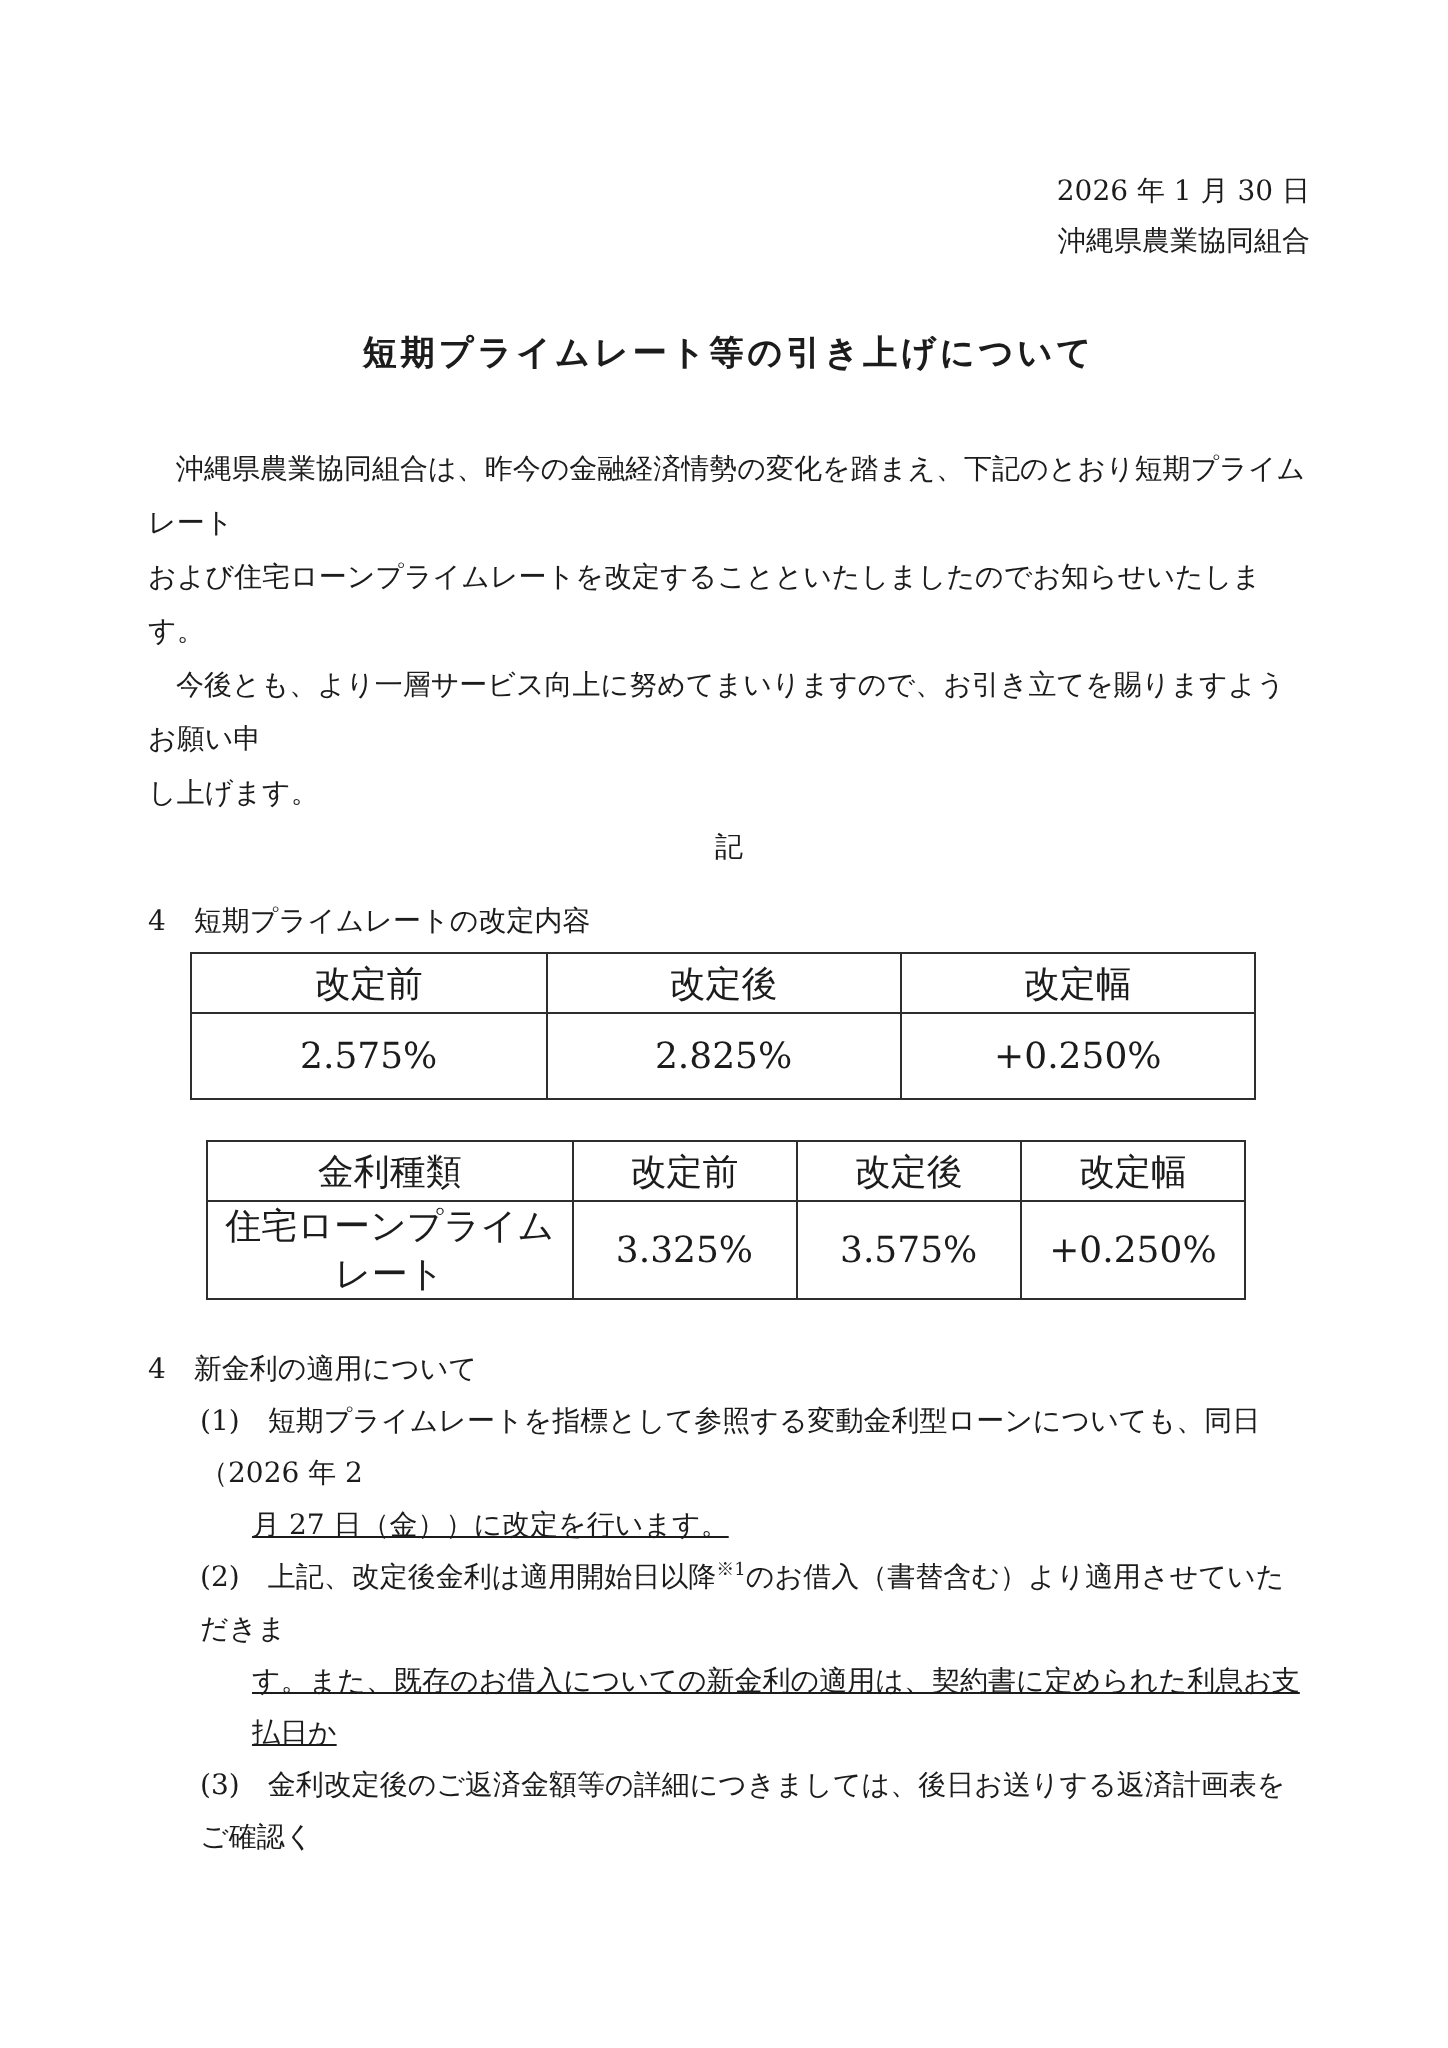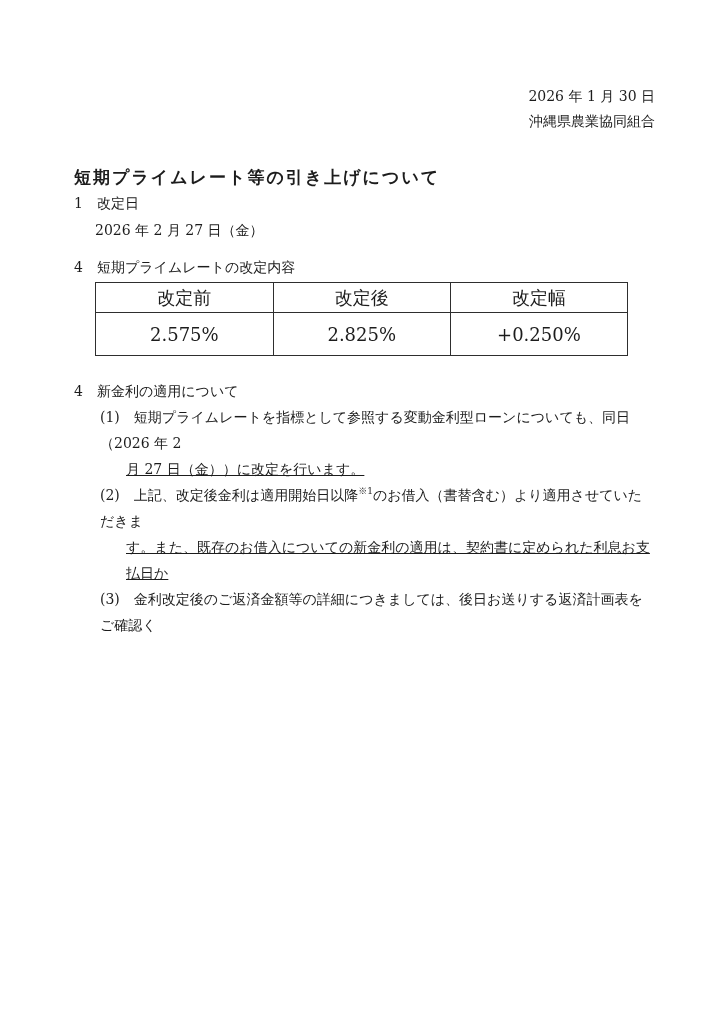--- a/index.html
+++ b/index.html
@@ -10,21 +10,21 @@
     box-sizing:border-box;
     padding:84px 69px 0 74px;
     font-family:"DejaVu Serif","Liberation Serif",serif;
     color:#1c1c1c;
     font-size:14px;
     overflow:hidden;
   }
   .head-right{text-align:right;line-height:25px;}
   .doc-title{
     margin:30px 0 0 0;
-    text-align:left;
+    text-align:center;
     font-size:17px;
     font-weight:600;
     letter-spacing:2px;
     line-height:26px;
   }
   .intro{margin-top:32px;line-height:27px;}
   .record-mark{text-align:center;line-height:27px;}
   .sec-line{line-height:27px;}
   .sec1-date{line-height:27px;padding-left:21px;}
   .sec-heading-tight{line-height:18px;margin-top:14px;margin-bottom:6px;}
@@ -53,25 +53,28 @@
 
 <div class="page">
 
   <div class="head-right">
     <div>2026 年 1 月 30 日</div>
     <div>沖縄県農業協同組合</div>
   </div>
 
   <h1 class="doc-title">短期プライムレート等の引き上げについて</h1>
 
+  <div class="intro">
+    <div class="sec-line">　沖縄県農業協同組合は、昨今の金融経済情勢の変化を踏まえ、下記のとおり短期プライムレート</div>
+    <div class="sec-line">および住宅ローンプライムレートを改定することといたしましたのでお知らせいたします。</div>
+    <div class="sec-line">　今後とも、より一層サービス向上に努めてまいりますので、お引き立てを賜りますようお願い申</div>
+    <div class="sec-line">し上げます。</div>
+    <div class="record-mark">記</div>
+  </div>
 
-  <div>
-    <div class="sec-line">1　改定日</div>
-    <div class="sec1-date">2026 年 2 月 27 日（金）</div>
-  </div>
 
   <div>
     <div class="sec-line sec-heading-tight">4　短期プライムレートの改定内容</div>
     <table class="rate-table t1">
       <colgroup>
           <col style="width:33.4%">
           <col style="width:33.3%">
           <col style="width:33.3%">
         </colgroup>
       <thead>
@@ -85,20 +88,44 @@
         <tr>
           <td>2.575%</td>
           <td>2.825%</td>
           <td>+0.250%</td>
         </tr>
       </tbody>
     </table>
   </div>
 
   <div style="margin-top:20px;">
+    <table class="rate-table t2">
+      <colgroup>
+          <col style="width:35.2%">
+          <col style="width:21.6%">
+          <col style="width:21.6%">
+          <col style="width:21.6%">
+        </colgroup>
+      <thead>
+        <tr>
+          <th>金利種類</th>
+          <th>改定前</th>
+          <th>改定後</th>
+          <th>改定幅</th>
+        </tr>
+      </thead>
+      <tbody>
+        <tr>
+          <td>住宅ローンプライムレート</td>
+          <td>3.325%</td>
+          <td>3.575%</td>
+          <td>+0.250%</td>
+        </tr>
+      </tbody>
+    </table>
   </div>
 
   <div class="sec4">
     <div class="s4-line">4　新金利の適用について</div>
 
     <div class="s4-line ind-item">(1)　短期プライムレートを指標として参照する変動金利型ローンについても、同日（2026 年 2</div>
     <div class="s4-line ind-cont">月 27 日（金））に改定を行います。</div>
 
     <div class="s4-line ind-item"><span>(2)　上記、改定後金利は適用開始日以降</span><sup class="fn">※1</sup><span>のお借入（書替含む）より適用させていただきま</span></div>
     <div class="s4-line ind-cont">す。また、既存のお借入についての新金利の適用は、契約書に定められた利息お支払日か</div>

